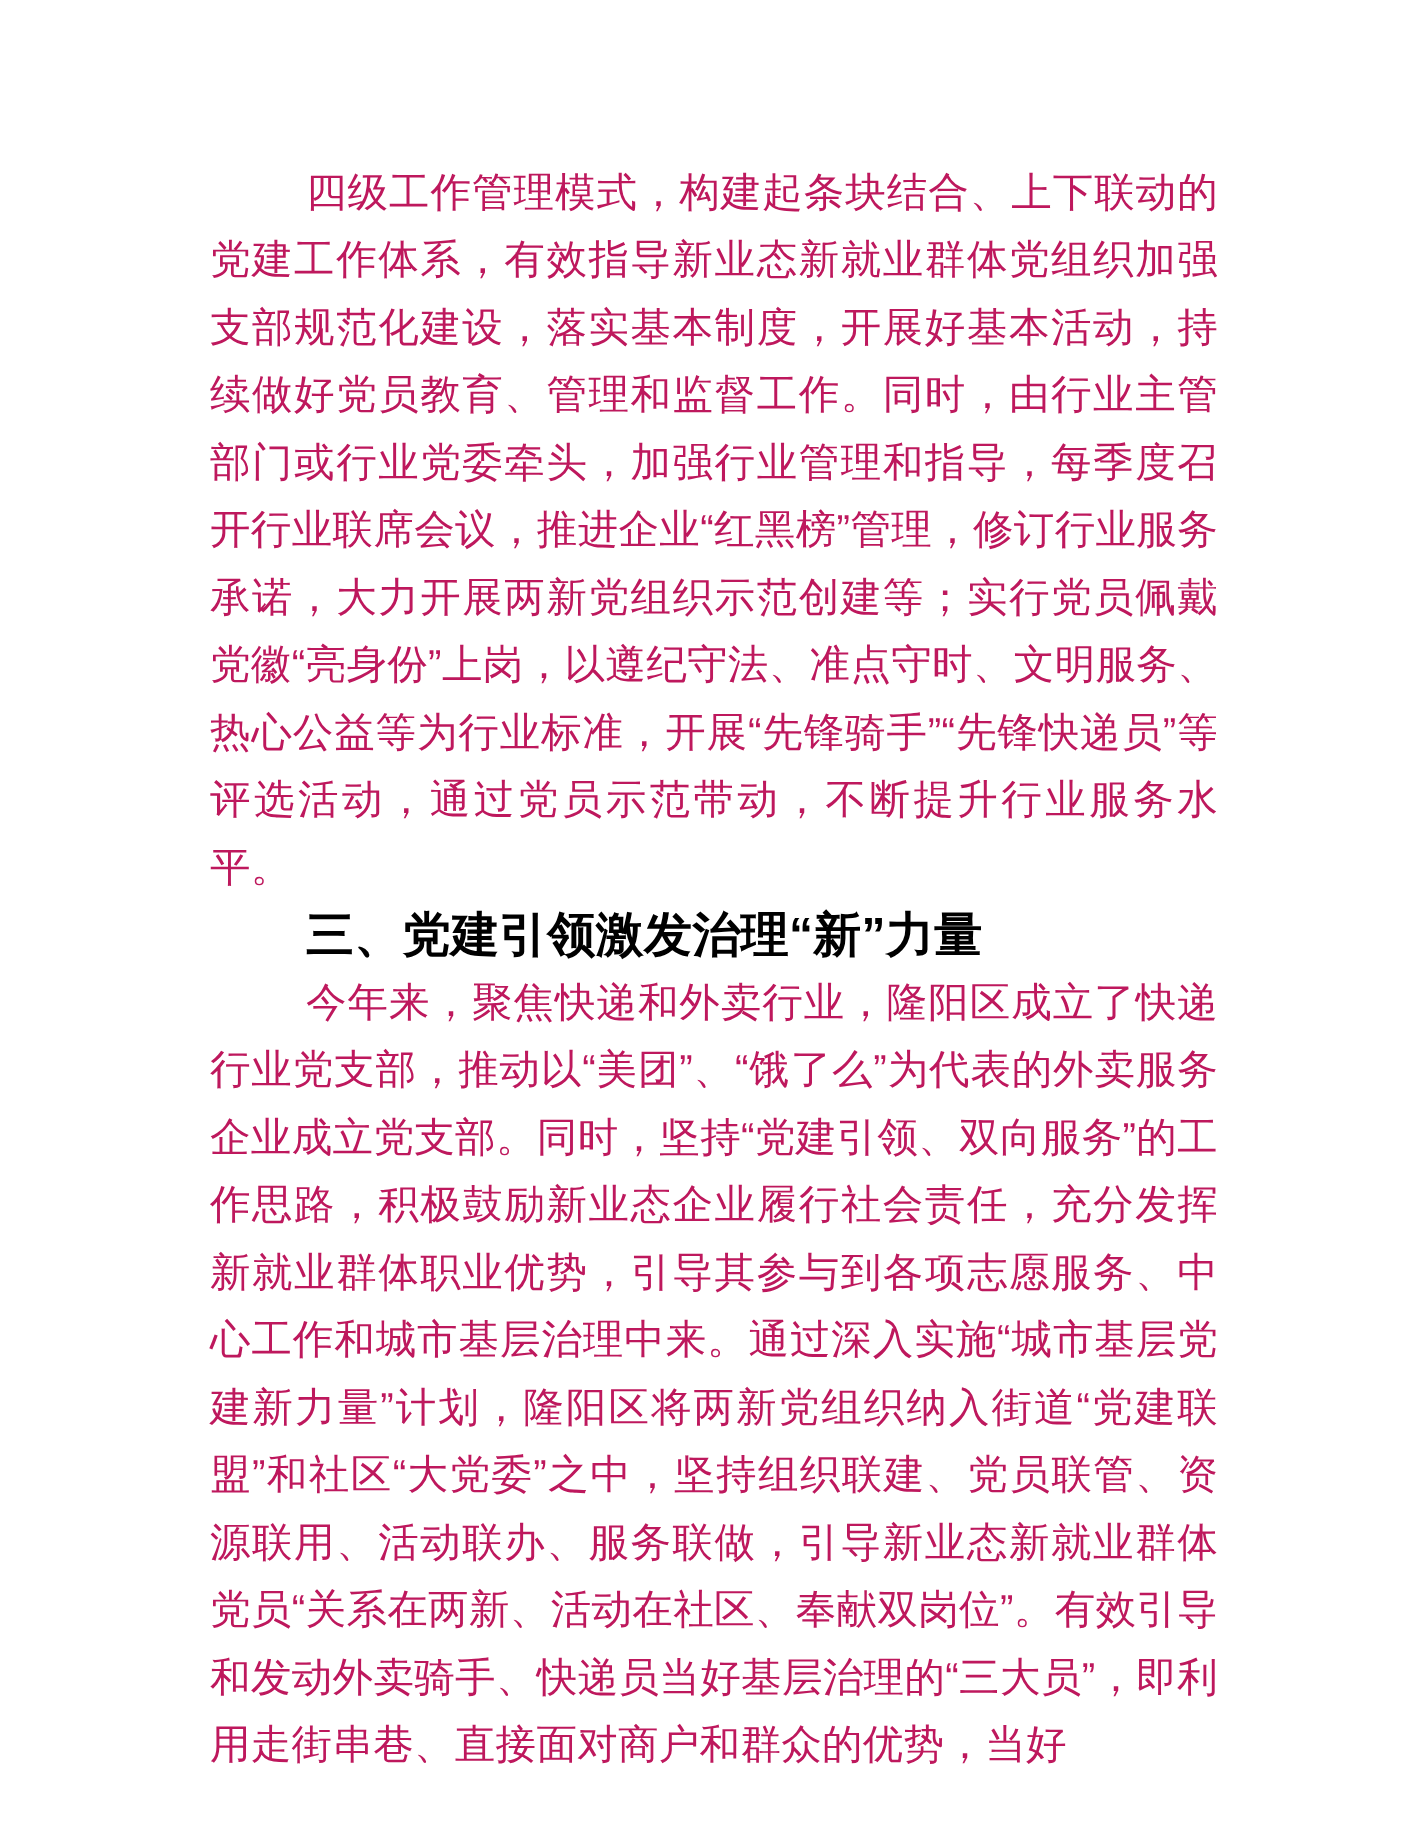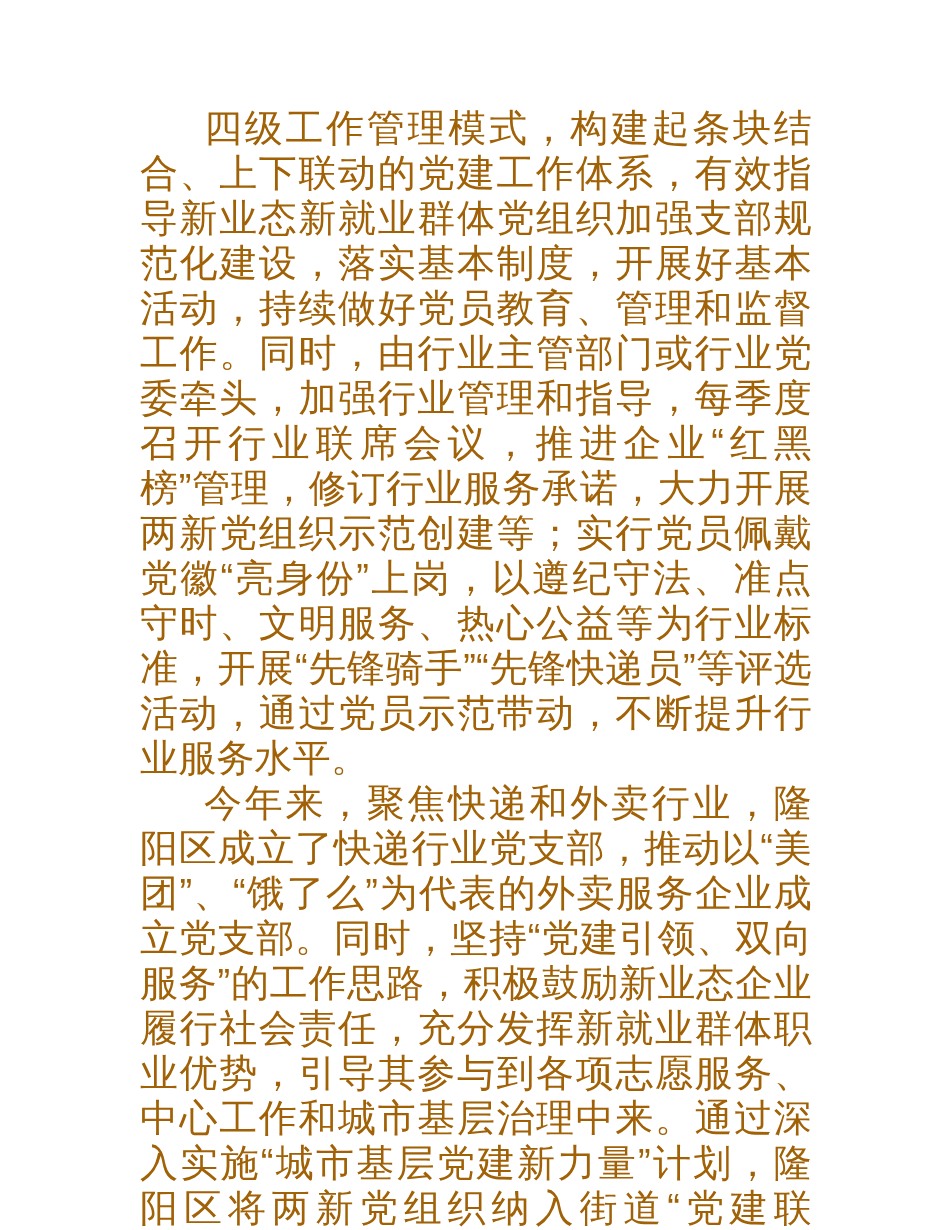--- a/index.html
+++ b/index.html
@@ -16,23 +16,23 @@
     overflow: hidden;
   }
   .page-body {
     position: absolute;
     left: 140px;
     top: 106px;
     width: 672px;
   }
   .para {
     font-family: "Liberation Sans", "DejaVu Sans", sans-serif;
-    font-size: 38px;
+    font-size: 27px;
     line-height: 45px;
-    color: #a16207;
+    color: #be185d;
     text-align: justify;
     text-justify: inter-ideograph;
     text-indent: 64px;
     margin: 0;
     letter-spacing: 0.2px;
     font-weight: 400;
     -webkit-font-smoothing: antialiased;
   }
   .heading {
     font-family: "Liberation Sans", "DejaVu Sans", sans-serif;
@@ -46,17 +46,18 @@
   }
 </style>
 </head>
 <body>
 
 <div class="page">
   <div class="page-body">
 
     <p class="para">四级工作管理模式，构建起条块结合、上下联动的党建工作体系，有效指导新业态新就业群体党组织加强支部规范化建设，落实基本制度，开展好基本活动，持续做好党员教育、管理和监督工作。同时，由行业主管部门或行业党委牵头，加强行业管理和指导，每季度召开行业联席会议，推进企业“红黑榜”管理，修订行业服务承诺，大力开展两新党组织示范创建等；实行党员佩戴党徽“亮身份”上岗，以遵纪守法、准点守时、文明服务、热心公益等为行业标准，开展“先锋骑手”“先锋快递员”等评选活动，通过党员示范带动，不断提升行业服务水平。</p>
 
+    <h2 class="heading">三、党建引领激发治理“新”力量</h2>
 
     <p class="para">今年来，聚焦快递和外卖行业，隆阳区成立了快递行业党支部，推动以“美团”、“饿了么”为代表的外卖服务企业成立党支部。同时，坚持“党建引领、双向服务”的工作思路，积极鼓励新业态企业履行社会责任，充分发挥新就业群体职业优势，引导其参与到各项志愿服务、中心工作和城市基层治理中来。通过深入实施“城市基层党建新力量”计划，隆阳区将两新党组织纳入街道“党建联盟”和社区“大党委”之中，坚持组织联建、党员联管、资源联用、活动联办、服务联做，引导新业态新就业群体党员“关系在两新、活动在社区、奉献双岗位”。有效引导和发动外卖骑手、快递员当好基层治理的“三大员”，即利用走街串巷、直接面对商户和群众的优势，当好</p>
 
   </div>
 </div>
 
 </body></html>

